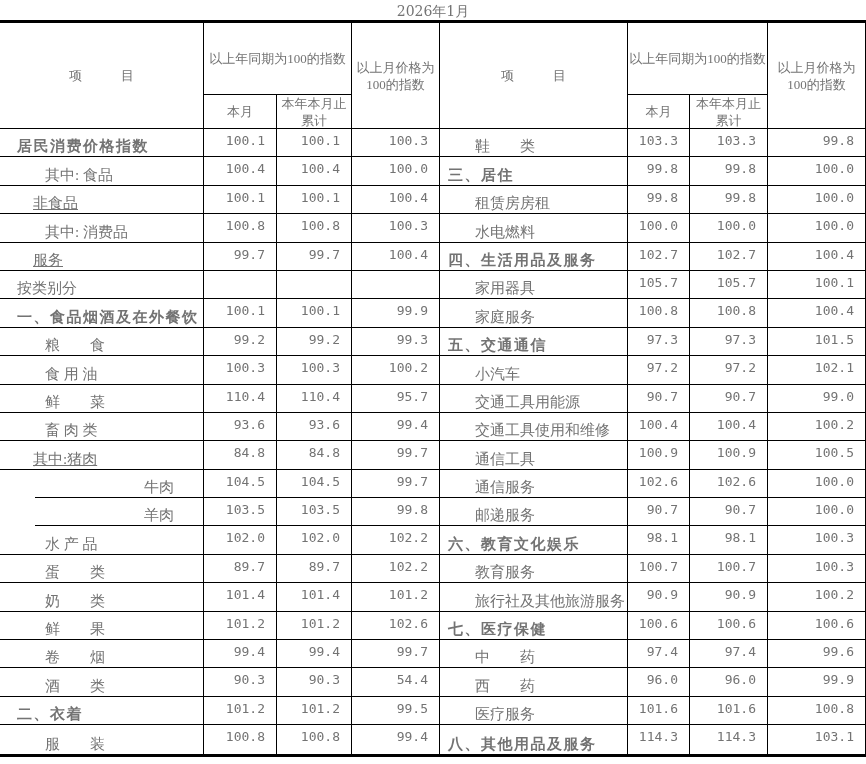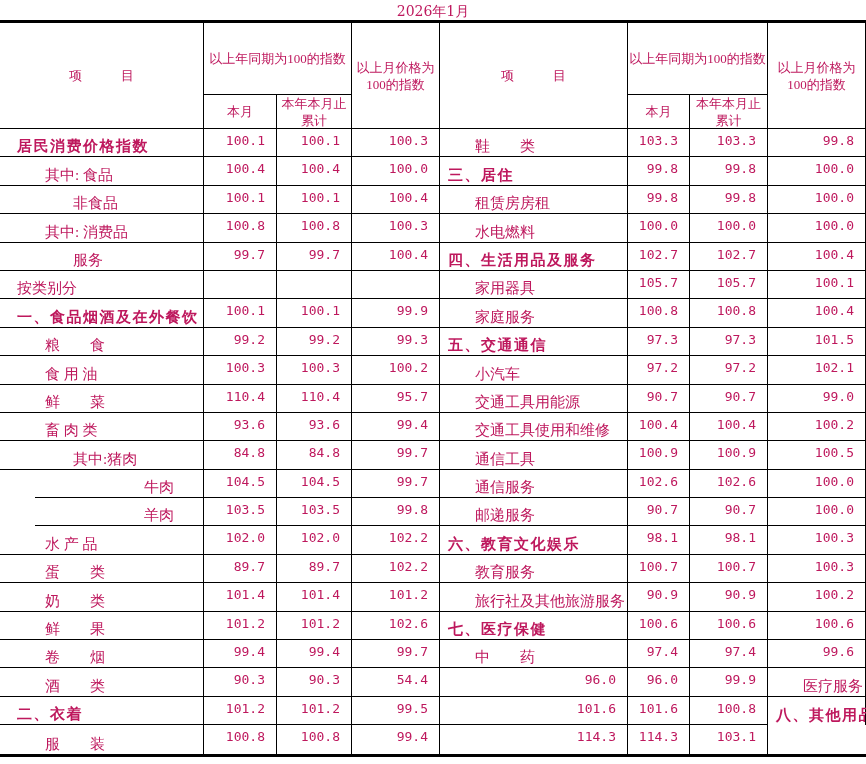--- a/index.html
+++ b/index.html
@@ -1,20 +1,20 @@
 <!DOCTYPE html>
 <html><head>
 <meta charset="utf-8">
 <style>
   html,body{margin:0;padding:0;background:#fff;}
   .page{
     position:relative;
     width:866px;height:764px;
     background:#ffffff;
-    color:#be185d;
+    color:#737373;
     font-family:"Liberation Serif","DejaVu Serif",serif;
     overflow:hidden;
   }
   .title{
     height:20px;line-height:22px;
     text-align:center;
     font-size:14px;
     font-family:"DejaVu Serif","Liberation Serif",serif;
   }
   .tables{
@@ -55,21 +55,21 @@
   .c-label.bold{font-weight:bold;letter-spacing:1.5px;}
   .c-num{
     text-align:right;
     font-size:13px;
     font-family:"DejaVu Sans Mono","Liberation Mono",monospace;
     padding:4px 11px 0 0;
   }
   
   .half.left .ind0{padding-left:17px;}
   .half.left .ind1{padding-left:45px;}
-  .half.left .ind2{padding-left:73px;}
+  .half.left .ind2{padding-left:33px;text-decoration:underline;}
   .half.left .ind3{padding-left:109px;margin-left:35px;}
   .half.right .ind0{padding-left:8px;}
   .half.right .ind1{padding-left:35px;}
   
   .half > .cell:nth-last-child(-n+4){border-bottom:none;}
 </style>
 </head>
 <body>
 
 <div class="page">
@@ -247,20 +247,21 @@
         <div class="cell c-num">90.9</div>
         <div class="cell c-num">100.2</div>
         <div class="cell c-label ind0 bold">七、医疗保健</div>
         <div class="cell c-num">100.6</div>
         <div class="cell c-num">100.6</div>
         <div class="cell c-num">100.6</div>
         <div class="cell c-label ind1">中　　药</div>
         <div class="cell c-num">97.4</div>
         <div class="cell c-num">97.4</div>
         <div class="cell c-num">99.6</div>
+        <div class="cell c-label ind1">西　　药</div>
         <div class="cell c-num">96.0</div>
         <div class="cell c-num">96.0</div>
         <div class="cell c-num">99.9</div>
         <div class="cell c-label ind1">医疗服务</div>
         <div class="cell c-num">101.6</div>
         <div class="cell c-num">101.6</div>
         <div class="cell c-num">100.8</div>
         <div class="cell c-label ind0 bold">八、其他用品及服务</div>
         <div class="cell c-num">114.3</div>
         <div class="cell c-num">114.3</div>

